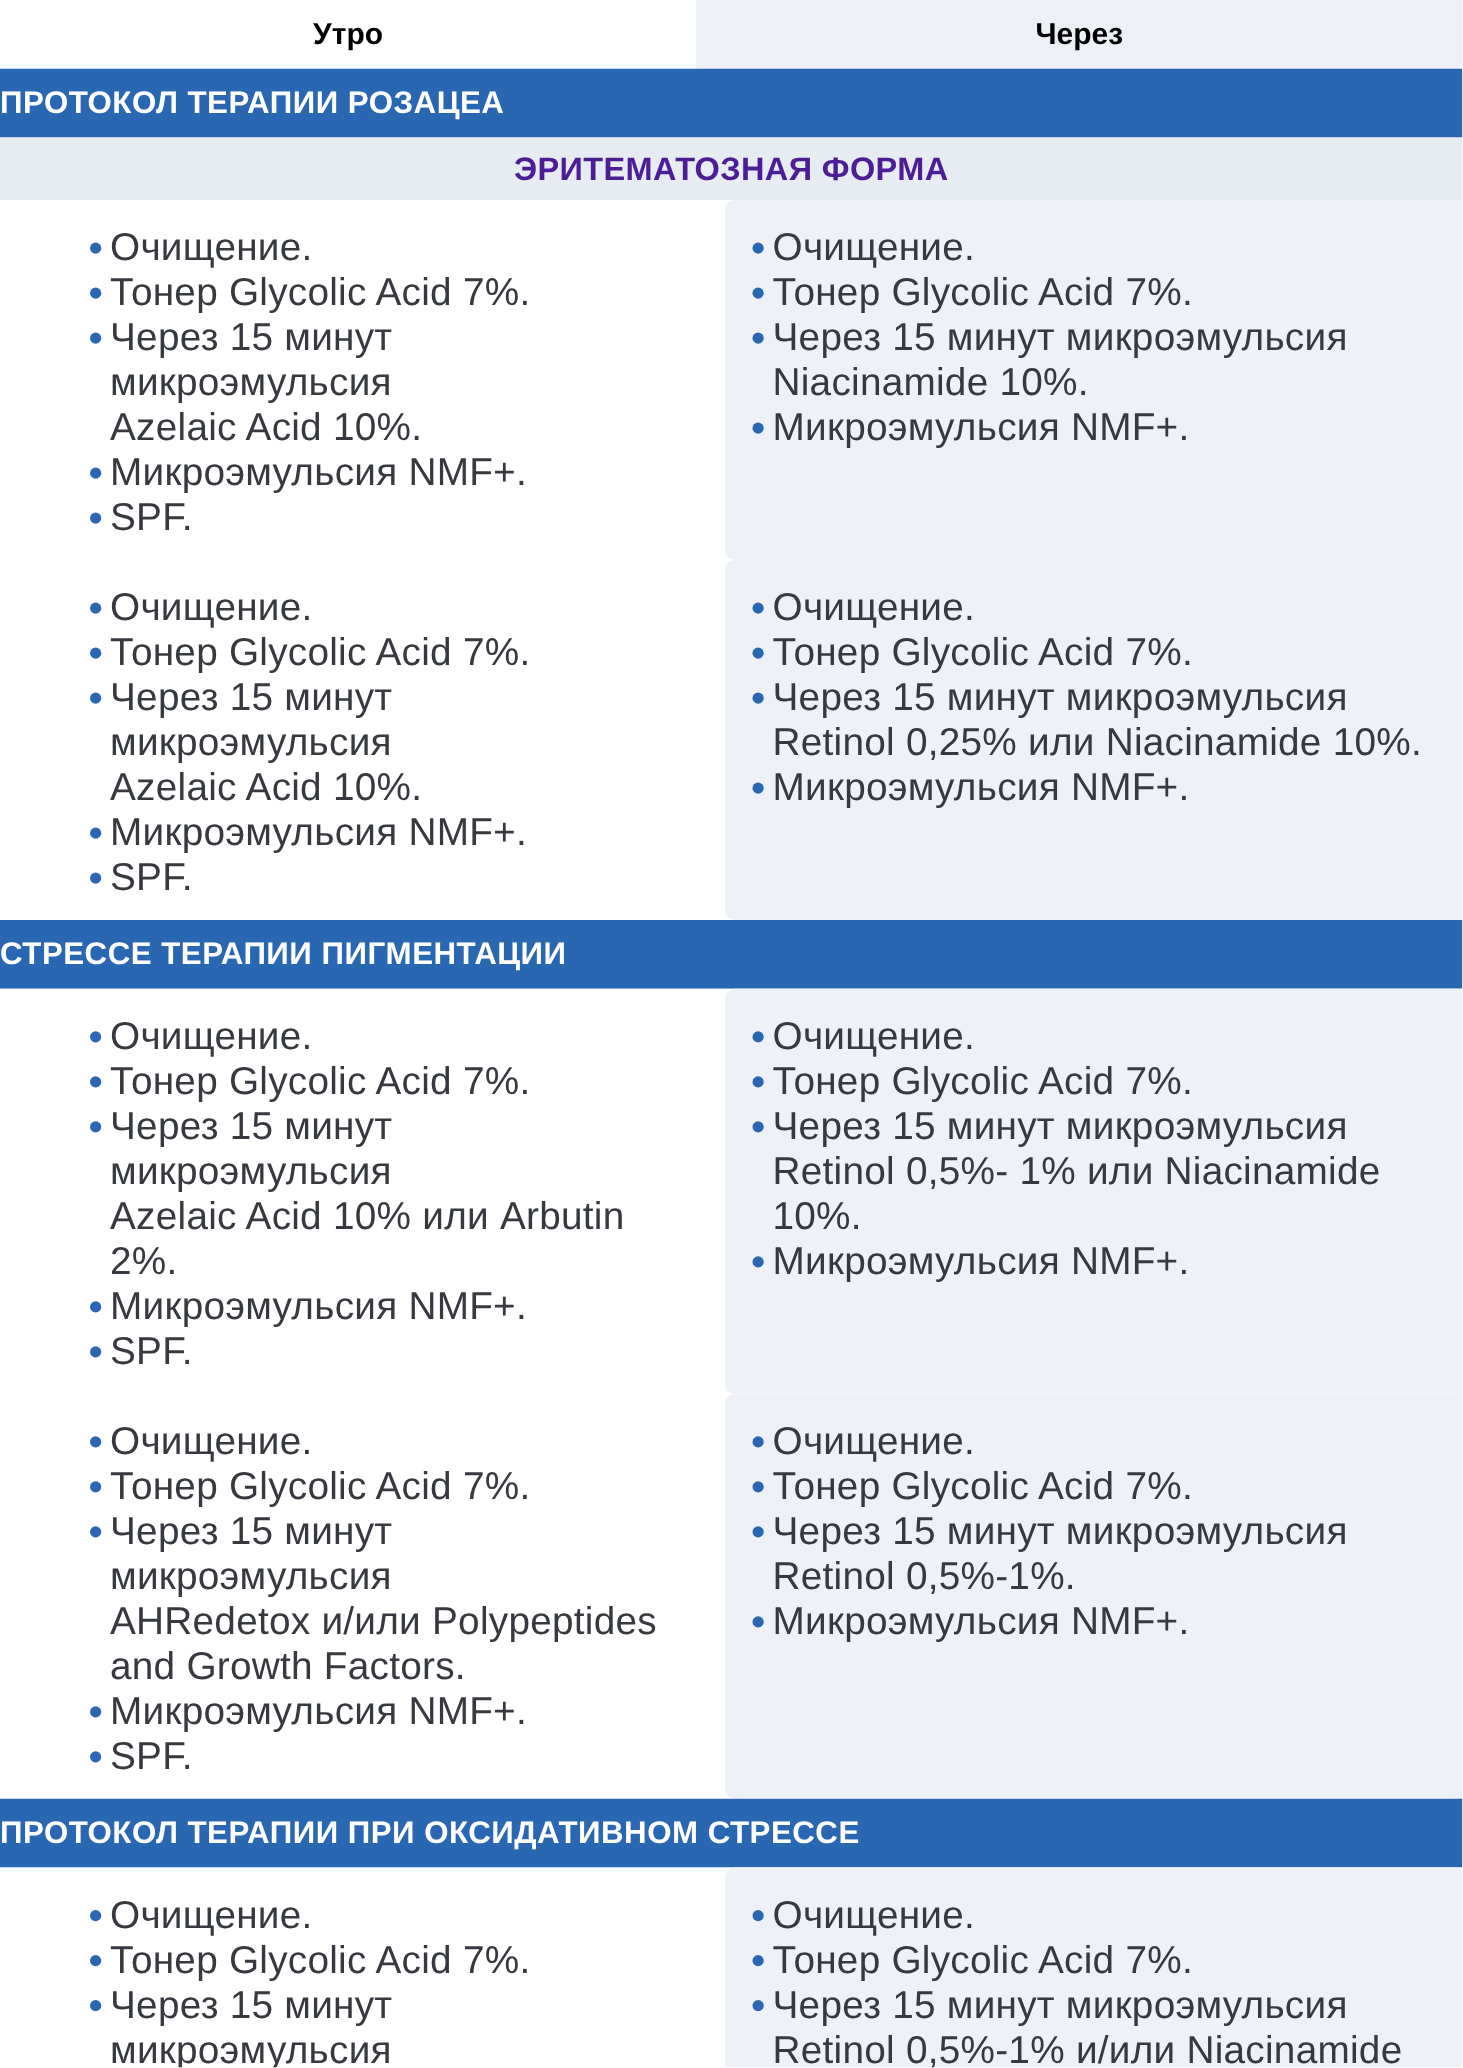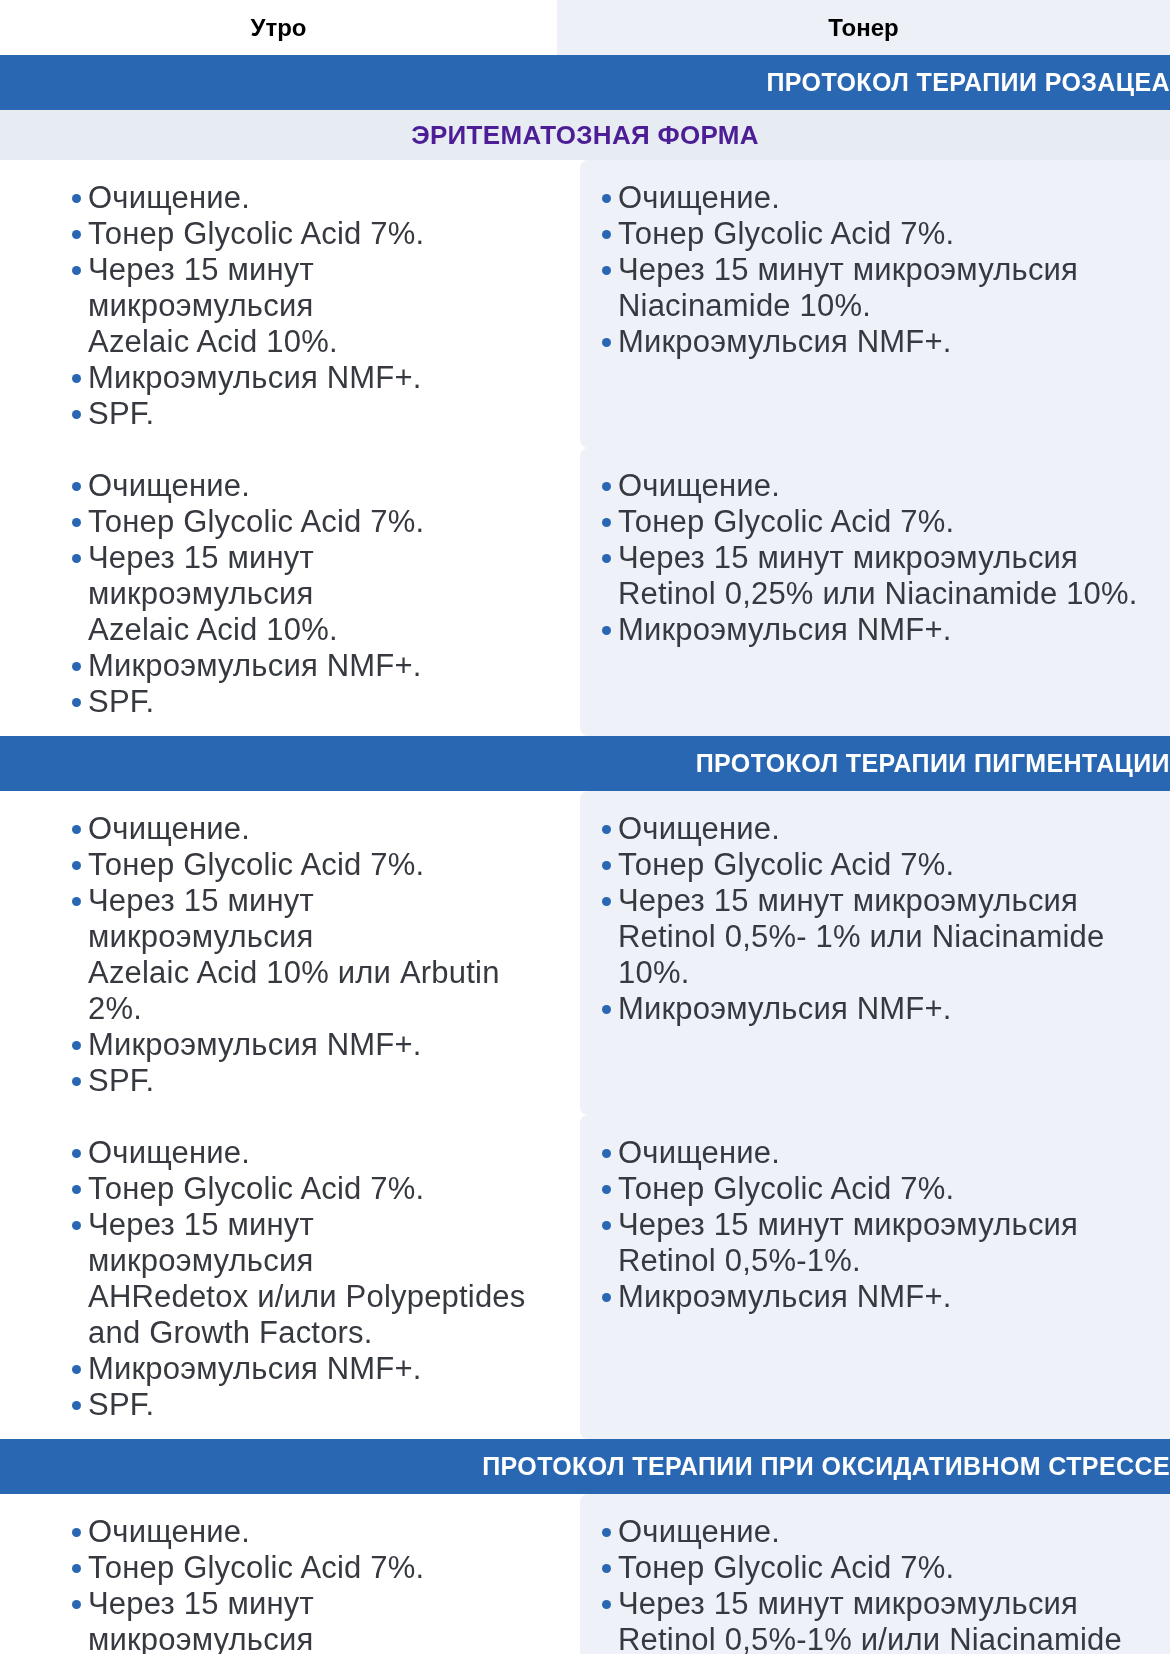--- a/index.html
+++ b/index.html
@@ -12,21 +12,21 @@
     display:flex; flex-direction:column;
     overflow:hidden;
   }
   
   .top-row { display:flex; height:55px; flex:0 0 auto; }
   .top-cell { width:557px; display:flex; align-items:center; justify-content:center;
     font-size:24px; font-weight:bold; color:#000000; }
   .top-cell.evening { width:613px; background:#edf0f7; }
   
   .bar { height:55px; flex:0 0 auto; background:#2a67b2; display:flex;
-    align-items:center; justify-content:flex-end; }
+    align-items:center; justify-content:flex-start; }
   .bar span { color:#ffffff; font-size:25px; font-weight:bold; letter-spacing:0.4px; }
   
   .band { height:50px; flex:0 0 auto; background:#e7ebf2; display:flex;
     align-items:center; justify-content:center; }
   .band span { color:#4c1d95; font-size:26px; font-weight:bold; letter-spacing:0.3px; }
   
   .content { display:flex; flex:0 0 auto; align-items:stretch; }
   .content.grow { flex:1 1 auto; }
   .col-left { width:557px; background:#ffffff; }
   .col-right { width:613px; background:#ffffff; display:flex; }
@@ -42,21 +42,21 @@
 </head>
 <body>
 
 <div class="page">
 
   <div class="top-row">
     <div class="top-cell morning">
       <span>Утро</span>
     </div>
     <div class="top-cell evening">
-      <span>Тонер</span>
+      <span>Через</span>
     </div>
   </div>
 
   <div class="bar">
     <span>ПРОТОКОЛ ТЕРАПИИ РОЗАЦЕА</span>
   </div>
 
   <div class="band">
     <span>ЭРИТЕМАТОЗНАЯ ФОРМА</span>
   </div>
@@ -102,21 +102,21 @@
             <li class="bitem"><span class="dot"></span><span>Тонер Glycolic Acid 7%.</span></li>
             <li class="bitem"><span class="dot"></span><span>Через 15 минут микроэмульсия
 Retinol 0,25% или Niacinamide 10%.</span></li>
             <li class="bitem"><span class="dot"></span><span>Микроэмульсия NMF+.</span></li>
           </ul>
       </div>
     </div>
   </div>
 
   <div class="bar">
-    <span>ПРОТОКОЛ ТЕРАПИИ ПИГМЕНТАЦИИ</span>
+    <span>СТРЕССЕ ТЕРАПИИ ПИГМЕНТАЦИИ</span>
   </div>
   <div class="content h219">
     <div class="col-left">
       <ul class="blist">
           <li class="bitem"><span class="dot"></span><span>Очищение.</span></li>
           <li class="bitem"><span class="dot"></span><span>Тонер Glycolic Acid 7%.</span></li>
           <li class="bitem"><span class="dot"></span><span>Через 15 минут микроэмульсия
 Azelaic Acid 10% или Arbutin 2%.</span></li>
           <li class="bitem"><span class="dot"></span><span>Микроэмульсия NMF+.</span></li>
           <li class="bitem"><span class="dot"></span><span>SPF.</span></li>

